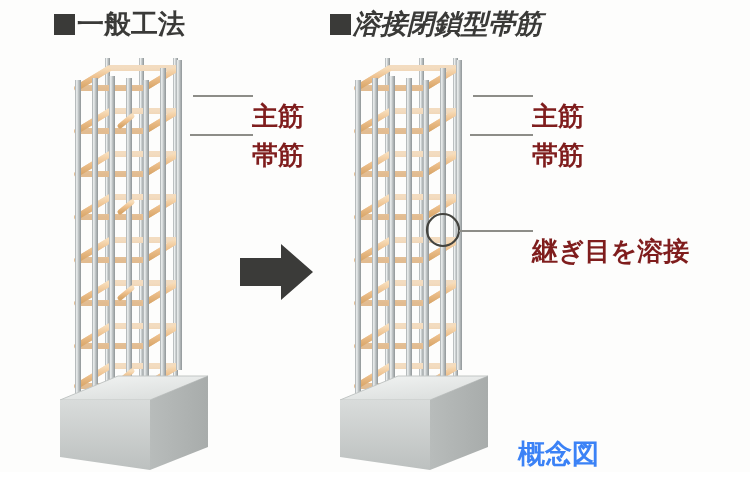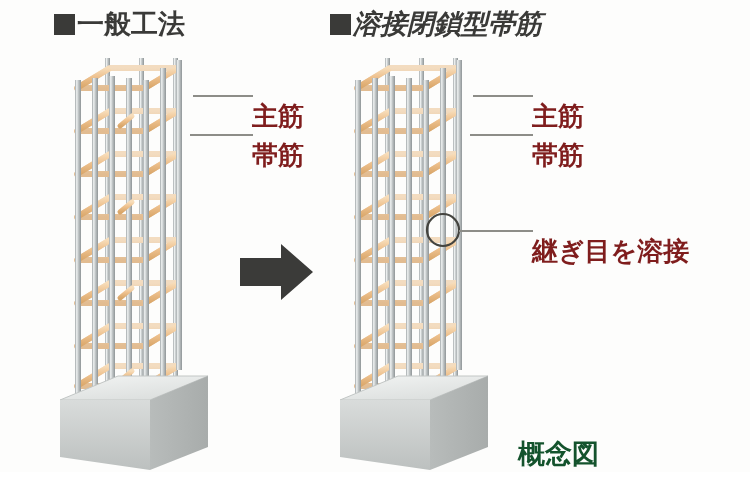--- a/index.html
+++ b/index.html
@@ -36,21 +36,21 @@
     color:#7f1d1d;
     white-space:nowrap;
     line-height:1;
     margin-top:20px;
   }
   .caption{
     position:absolute;
     font-family:"DejaVu Sans","Liberation Sans",sans-serif;
     font-size:27px;
     font-weight:700;
-    color:#14532d;
+    color:#3b82f6;
     white-space:nowrap;
     line-height:1;
   }
   svg{display:block;}
   .stage{position:absolute;left:0;top:0;width:750px;height:500px;pointer-events:none;}
 </style>
 </head>
 <body>
 
 <div id="root">

